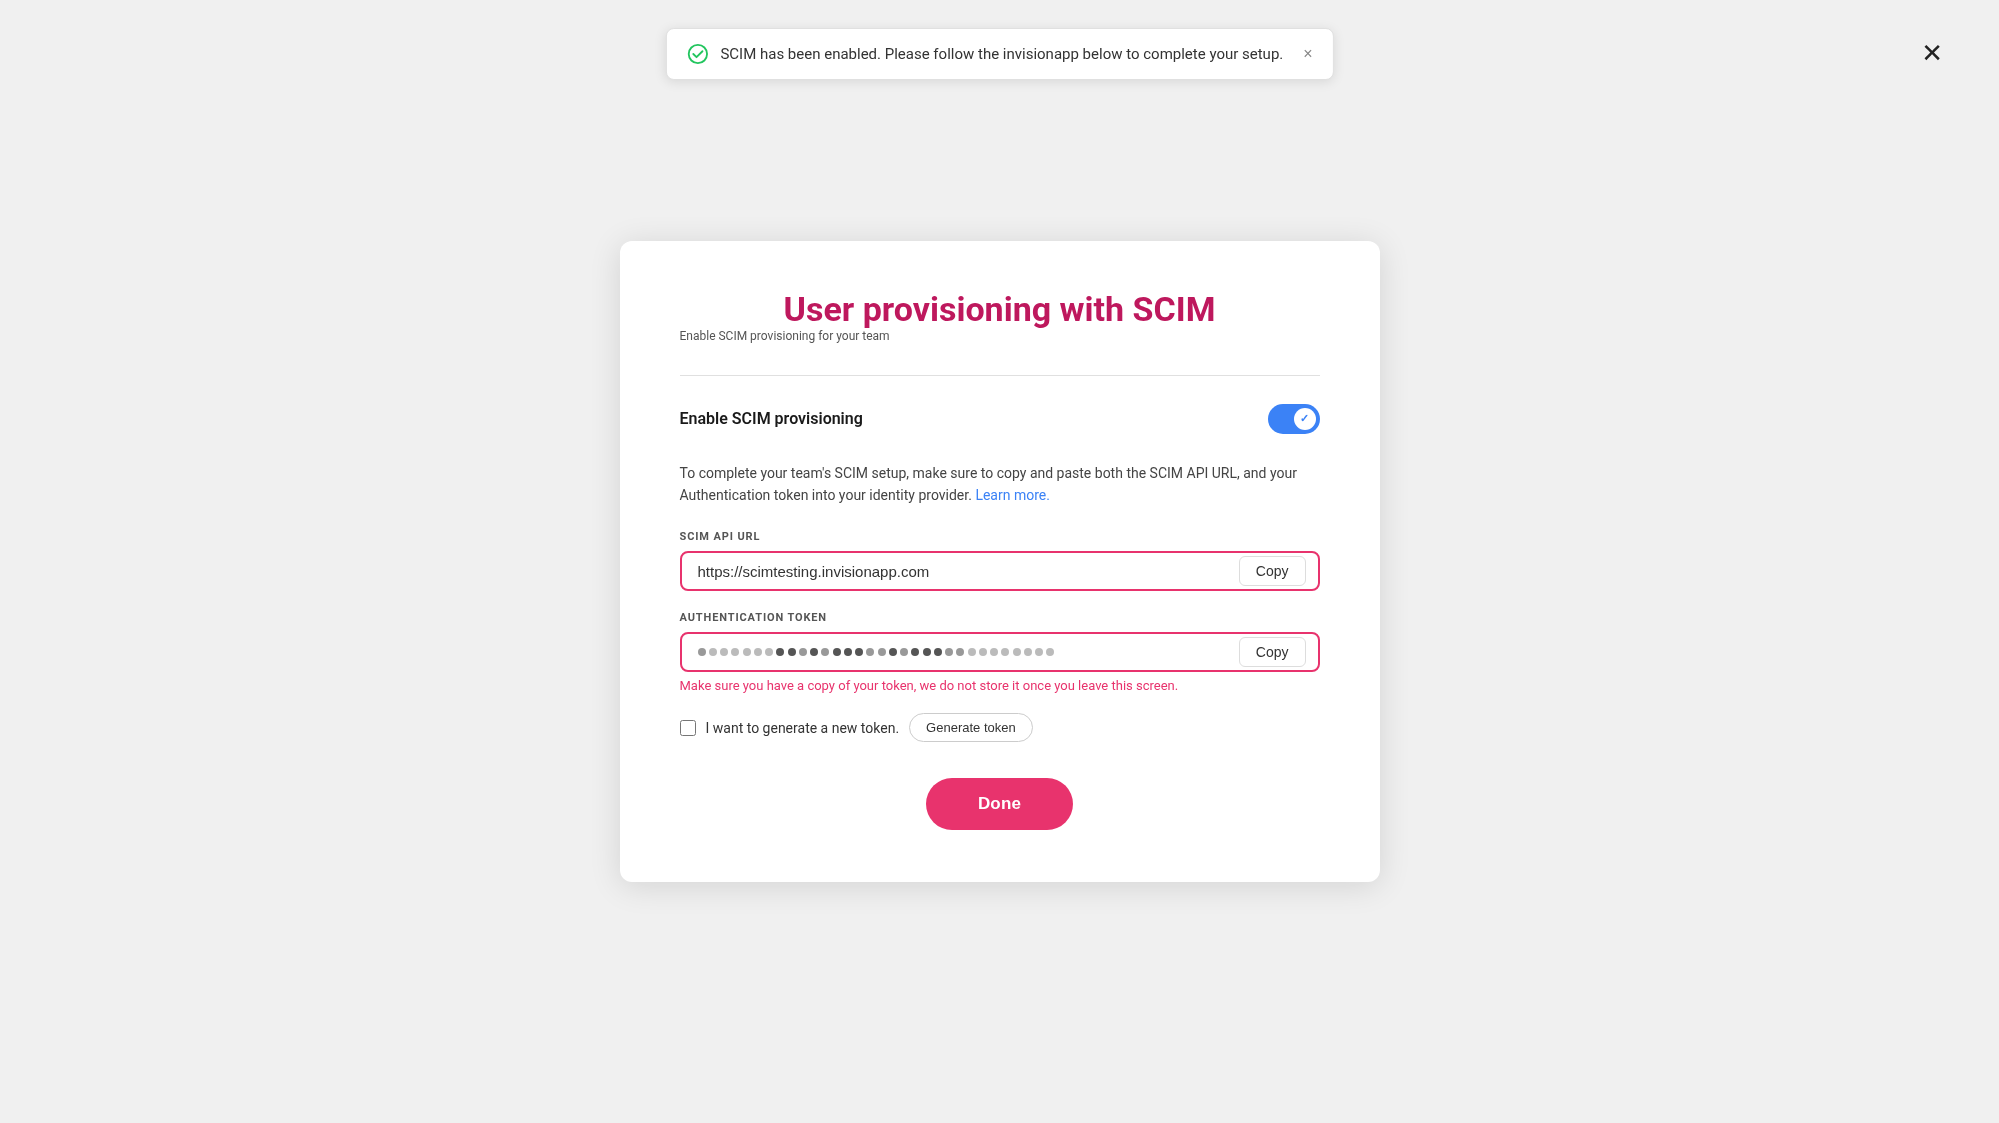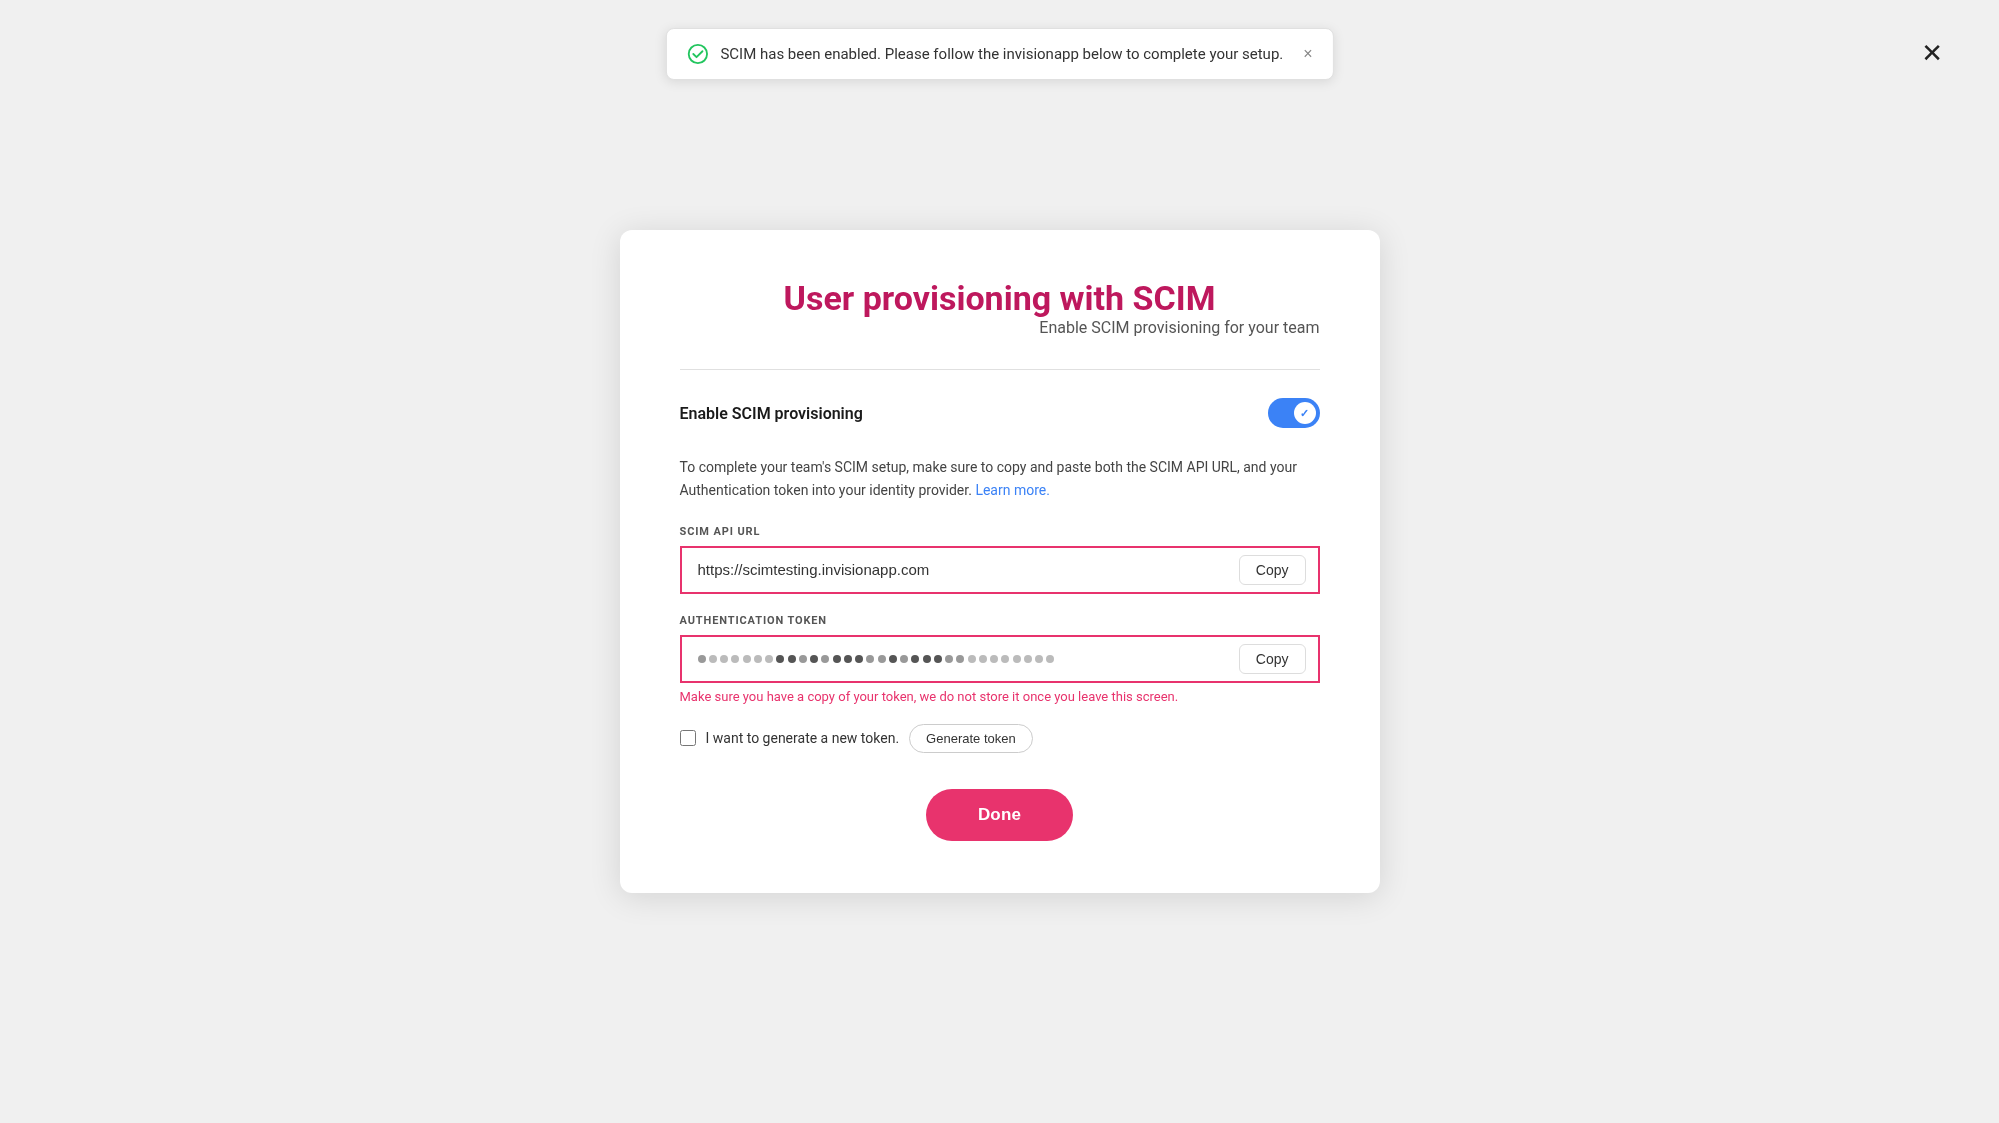--- a/index.html
+++ b/index.html
@@ -84,22 +84,22 @@
 
     .modal-title {
       text-align: center;
       font-size: 34px;
       font-weight: 700;
       color: #be185d;
       margin-bottom: 0;
     }
 
     .modal-subtitle {
-      text-align: right;
-      font-size: 16px;
+      text-align: left;
+      font-size: 12px;
       color: #555;
       margin-bottom: 32px;
     }
 
     .divider {
       border: none;
       border-top: 1px solid #e0e0e0;
       margin-bottom: 28px;
     }
 
@@ -175,25 +175,25 @@
       color: #555;
       letter-spacing: 0.08em;
       text-transform: uppercase;
       margin-bottom: 8px;
     }
 
     .input-row {
       display: flex;
       align-items: center;
       border: 2px solid #e8336d;
-      border-radius: 0;
+      border-radius: 8px;
       background: #fff;
       margin-bottom: 6px;
       padding: 0 12px 0 16px;
-      height: 48px;
+      height: 40px;
     }
 
     .input-row input {
       flex: 1;
       border: none;
       outline: none;
       font-size: 15px;
       color: #333;
       background: transparent;
     }

